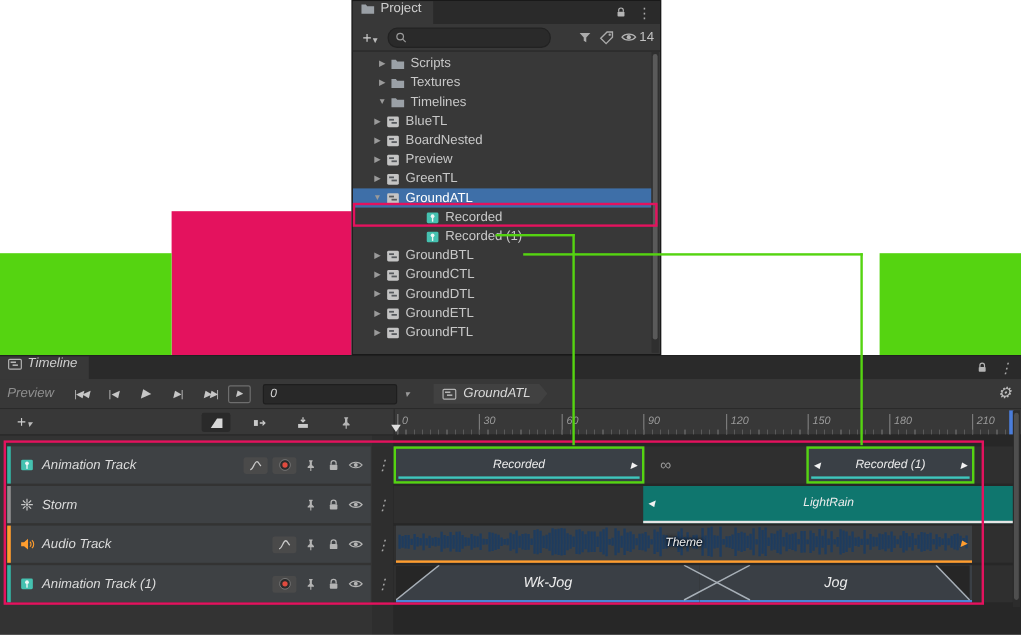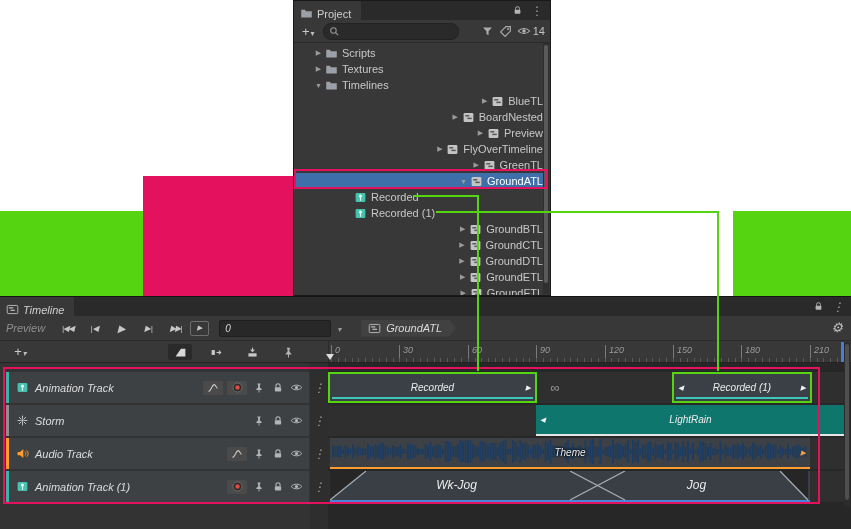--- a/index.html
+++ b/index.html
@@ -8,42 +8,42 @@
   svg.ic{display:block;}
 
   
   .blk{position:absolute;z-index:1;}
   .blk-pink{left:143px;top:176px;width:150px;height:120px;background:#e4125e;}
   .blk-gl{left:0;top:211px;width:143px;height:85px;background:#55d411;}
   .blk-gr{left:733px;top:211px;width:118px;height:85px;background:#55d411;}
 
   
   .tabbar{position:absolute;left:0;top:0;right:0;height:19px;background:#2a2a2a;display:flex;align-items:stretch;}
-  .tab{display:flex;align-items:flex-end;gap:4px;padding:0 10px 0 6px;background:#383838;color:#cfcfcf;}
+  .tab{display:flex;align-items:flex-start;gap:4px;padding:0 10px 0 6px;background:#383838;color:#cfcfcf;}
   .winicons{margin-left:auto;display:flex;align-items:center;gap:8px;padding-right:7px;color:#a8a8a8;}
   .kebab::before{content:"⋮";font-size:12px;color:#a8a8a8;}
 
   
   .pwin{position:absolute;left:293px;top:0;width:258px;height:296px;background:#383838;
         border:1px solid #191919;box-sizing:border-box;z-index:10;}
   .ptoolbar{position:absolute;left:0;top:19px;right:0;height:23px;background:#383838;
             border-bottom:1px solid #292929;display:flex;align-items:center;padding:0 5px;gap:5px;box-sizing:border-box;}
   .addbtn{display:flex;align-items:baseline;color:#cccccc;padding:0 3px;}
   .plusg::before{content:"+";font-size:13px;}
   .caretg::before{content:"▾";font-size:8px;color:#bbb;margin-left:1px;}
   .psearch{width:124px;height:15px;background:#2a2a2a;border:1px solid #222;border-radius:8px;
            display:flex;align-items:center;gap:3px;padding:0 5px;}
   .psearch input{flex:1;min-width:0;background:transparent;border:none;outline:none;color:#ddd;font-size:10px;padding:0;}
   .ptoolbar .spacer{flex:1;}
   .tbicon{display:flex;align-items:center;gap:2px;color:#c2c2c2;}
 
   .ptree{position:absolute;left:0;top:42px;right:7px;bottom:0;padding-top:2px;color:#c8c8c8;overflow:hidden;}
   .trow{height:16px;display:flex;align-items:center;white-space:nowrap;}
   .trow.sel{background:#3e6fa8;color:#fff;}
-  .d0{padding-left:18px;}.d1{padding-left:14px;justify-content:flex-end;}.d2{padding-left:60px;}
+  .d0{padding-left:18px;}.d1{padding-left:14px;}.d2{padding-left:60px;}
   .arr{width:13px;flex:none;text-align:center;color:#9a9a9a;font-size:7px;}
   .arr.r::before{content:"▶";}
   .arr.d::before{content:"▼";}
   .tico{width:13px;height:13px;flex:none;margin-right:4px;}
   .pscroll{position:absolute;top:42px;right:1px;width:6px;bottom:1px;background:#2f2f2f;}
   .pthumb{position:absolute;left:1px;top:2px;width:4px;height:238px;background:#5a5a5a;border-radius:2px;}
 
   
   .twin{position:absolute;left:0;top:296px;width:851px;height:233px;background:#383838;
         border-top:1px solid #141414;box-sizing:border-box;z-index:10;font-style:italic;}
@@ -289,27 +289,20 @@
           <svg class="tico" viewBox="0 0 16 16">
             <use href="#i-tlasset"></use>
           </svg>
           <span class="lbl">Preview</span>
         </div>
       <div class="trow d1">
           <span class="arr r"></span>
           <svg class="tico" viewBox="0 0 16 16">
             <use href="#i-tlasset"></use>
           </svg>
-          <span class="lbl">FlyOverTimeline</span>
-        </div>
-      <div class="trow d1">
-          <span class="arr r"></span>
-          <svg class="tico" viewBox="0 0 16 16">
-            <use href="#i-tlasset"></use>
-          </svg>
           <span class="lbl">GreenTL</span>
         </div>
       <div class="trow d1 sel">
           <span class="arr d"></span>
           <svg class="tico" viewBox="0 0 16 16">
             <use href="#i-tlasset"></use>
           </svg>
           <span class="lbl">GroundATL</span>
         </div>
       <div class="trow d2">

